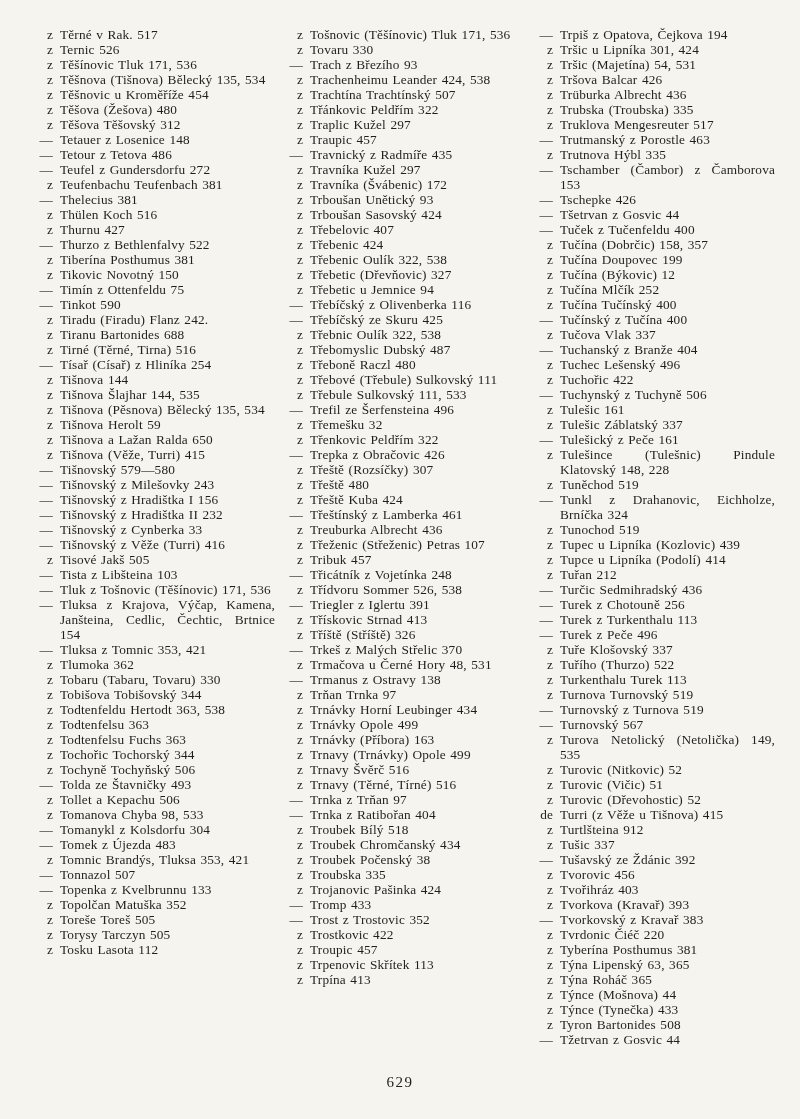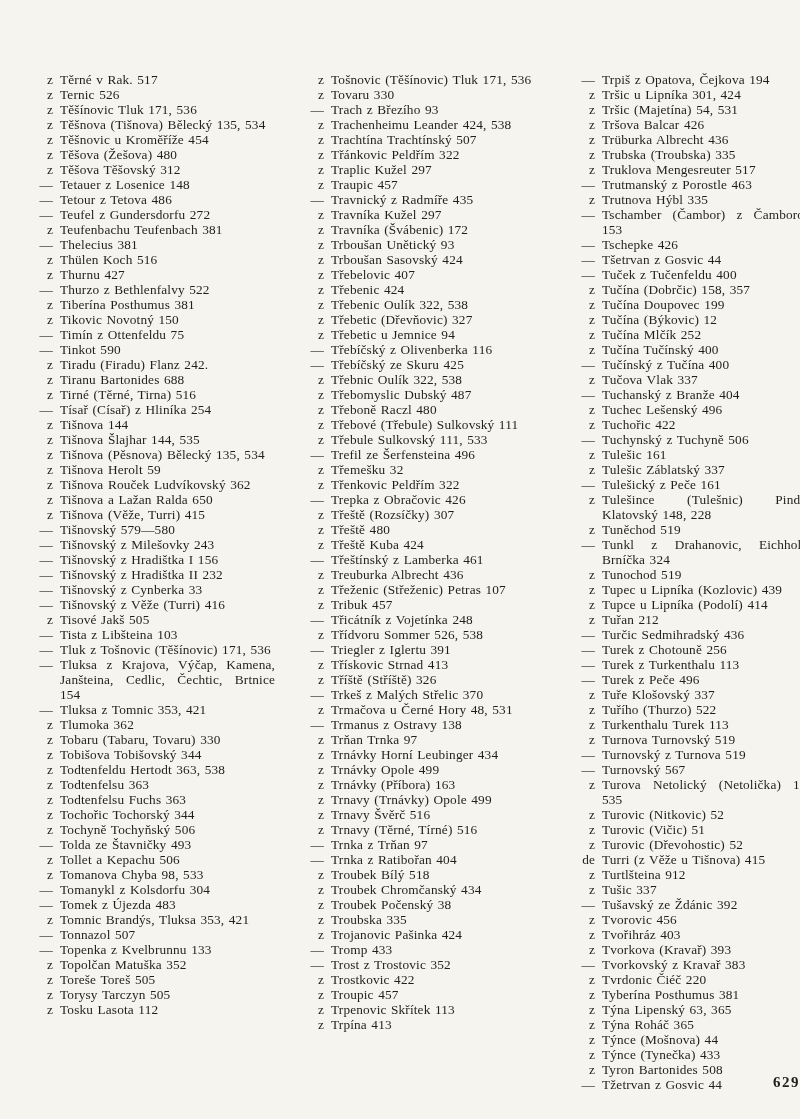--- a/index.html
+++ b/index.html
@@ -8,22 +8,21 @@
     width:800px; height:1119px;
     margin:0 auto;
     background:#f5f4ee;
     font-family:"Liberation Serif","DejaVu Serif",serif;
     color:#211f1c;
     overflow:hidden;
   }
   .columns {
     display:flex;
     padding:27px 3px 0 26px;
-    gap:22px;
-    margin-top:45px;
+    gap:1px;
   }
   .col {
     flex:0 0 249px;
     width:249px;
     font-size:13.3px;
     line-height:15px;
     letter-spacing:0.15px;
     word-spacing:1px;
   }
   .entry {
@@ -34,24 +33,23 @@
   .prefix {
     display:inline-block;
     width:27px;
     margin-right:7px;
     text-align:right;
     text-indent:0;
   }
   .pagenum {
     position:absolute;
     top:1074px; left:0; right:0;
-    text-align:right;
+    text-align:center;
     font-size:15px;
     letter-spacing:1.5px;
-    font-weight:bold;
   }
 </style>
 </head>
 <body>
 
 <div class="page">
   <div class="columns">
     <div class="col">
         <div class="entry"><span class="prefix">z</span><span>Těrné v Rak. 517</span></div>
         <div class="entry"><span class="prefix">z</span><span>Ternic 526</span></div>
@@ -73,21 +71,20 @@
         <div class="entry"><span class="prefix">—</span><span>Timín z Ottenfeldu 75</span></div>
         <div class="entry"><span class="prefix">—</span><span>Tinkot 590</span></div>
         <div class="entry"><span class="prefix">z</span><span>Tiradu (Firadu) Flanz 242.</span></div>
         <div class="entry"><span class="prefix">z</span><span>Tiranu Bartonides 688</span></div>
         <div class="entry"><span class="prefix">z</span><span>Tirné (Těrné, Tirna) 516</span></div>
         <div class="entry"><span class="prefix">—</span><span>Tísař (Císař) z Hliníka 254</span></div>
         <div class="entry"><span class="prefix">z</span><span>Tišnova 144</span></div>
         <div class="entry"><span class="prefix">z</span><span>Tišnova Šlajhar 144, 535</span></div>
         <div class="entry"><span class="prefix">z</span><span>Tišnova (Pěsnova) Bělecký 135, 534</span></div>
         <div class="entry"><span class="prefix">z</span><span>Tišnova Herolt 59</span></div>
-        <div class="entry"><span class="prefix">z</span><span>Tišnova Rouček Ludvíkovský 362</span></div>
         <div class="entry"><span class="prefix">z</span><span>Tišnova a Lažan Ralda 650</span></div>
         <div class="entry"><span class="prefix">z</span><span>Tišnova (Věže, Turri) 415</span></div>
         <div class="entry"><span class="prefix">—</span><span>Tišnovský 579—580</span></div>
         <div class="entry"><span class="prefix">—</span><span>Tišnovský z Milešovky 243</span></div>
         <div class="entry"><span class="prefix">—</span><span>Tišnovský z Hradištka I 156</span></div>
         <div class="entry"><span class="prefix">—</span><span>Tišnovský z Hradištka II 232</span></div>
         <div class="entry"><span class="prefix">—</span><span>Tišnovský z Cynberka 33</span></div>
         <div class="entry"><span class="prefix">—</span><span>Tišnovský z Věže (Turri) 416</span></div>
         <div class="entry"><span class="prefix">z</span><span>Tisové Jakš 505</span></div>
         <div class="entry"><span class="prefix">—</span><span>Tista z Libšteina 103</span></div>

